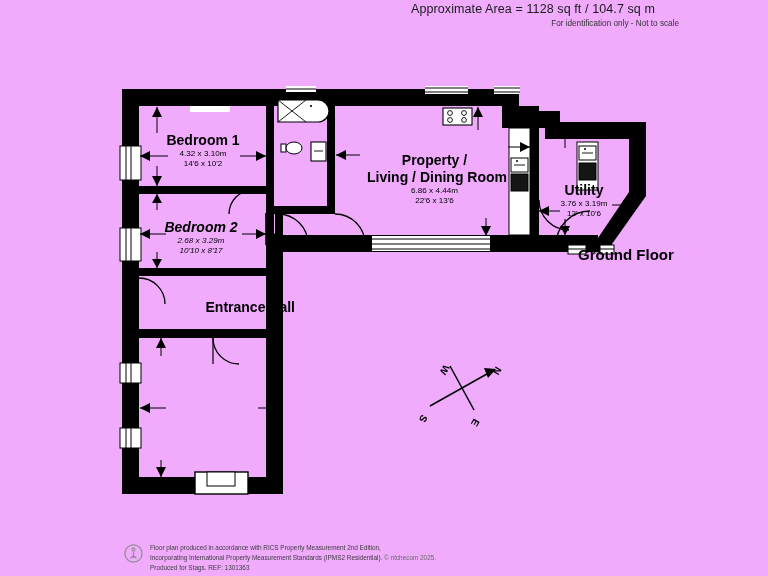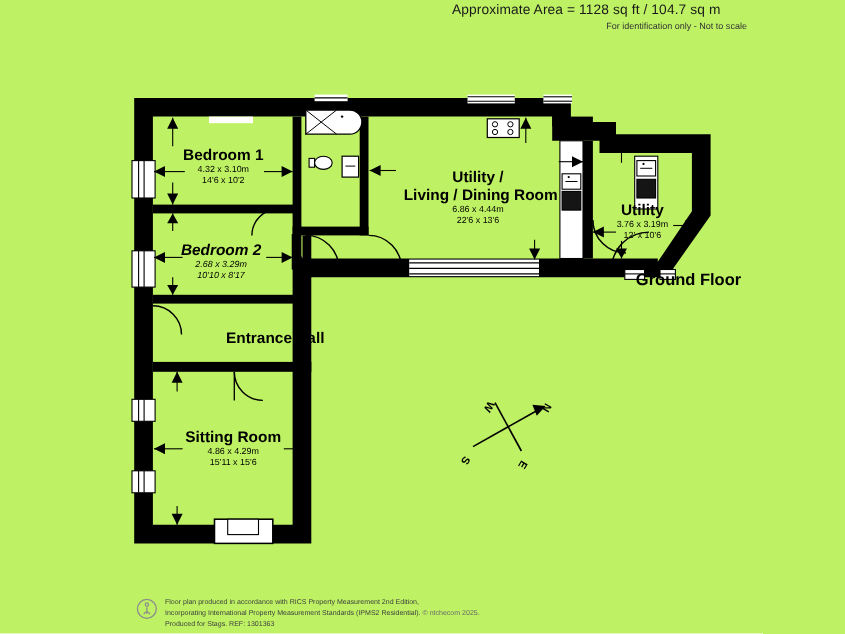--- a/index.html
+++ b/index.html
@@ -6,21 +6,21 @@
   html, body {
     margin: 0; padding: 0;
     width: 768px; height: 576px;
     background: #ffffff;
     font-family: "Liberation Sans", sans-serif;
     overflow: hidden;
   }
   #page {
     position: relative;
     width: 768px; height: 576px;
-    background: #bef264;
+    background: #f0abfc;
   }
 
   
   .hdr-area {
     position: absolute;
     left: 0; top: 2px;
     width: 655px;
     text-align: right;
     font-size: 12.5px;
     color: #1a1a1a;
@@ -418,41 +418,36 @@
     <span class="rdim">14'6 x 10'2</span>
   </div>
 
   <div class="room-label" style="left:136px; top:219px; width:130px;font-style:italic;">
     <span class="rname">Bedroom 2</span>
     <span class="rdim">2.68 x 3.29m</span>
     <span class="rdim">10'10 x 8'17</span>
   </div>
 
   <div class="room-label" style="left:367px; top:152px; width:135px;">
-    <span class="rname">Utility /</span>
+    <span class="rname">Property /</span>
     <span class="rname">Living / Dining Room</span>
     <span class="rdim">6.86 x 4.44m</span>
     <span class="rdim">22'6 x 13'6</span>
   </div>
 
   <div class="room-label" style="left:530px; top:182px; width:108px;">
     <span class="rname">Utility</span>
     <span class="rdim">3.76 x 3.19m</span>
     <span class="rdim">12' x 10'6</span>
   </div>
 
   <div class="room-label only-name" style="left:140px; top:299px; width:155px;">
     <span class="rname">Entrance Hall</span>
   </div>
 
-  <div class="room-label" style="left:140px; top:389px; width:144px;">
-    <span class="rname">Sitting Room</span>
-    <span class="rdim">4.86 x 4.29m</span>
-    <span class="rdim">15'11 x 15'6</span>
-  </div>
 
   <div class="floor-label" style="left:578px; top:246px;">Ground Floor</div>
 
   <div class="footer">
     <svg class="footer-logo" width="19" height="19" viewBox="0 0 19 19" xmlns="http://www.w3.org/2000/svg">
       <circle cx="9.5" cy="9.5" r="8.6" fill="none" stroke="#8d8d8d" stroke-width="1.2"></circle>
       <circle cx="9.5" cy="5.6" r="1.5" fill="none" stroke="#8d8d8d" stroke-width="1.1"></circle>
       <path d="M9.5,8 L9.5,14.2" stroke="#8d8d8d" stroke-width="1.1" fill="none"></path>
       <path d="M6.6,14.4 A3.4,4.3 0 0 1 12.4,14.4" fill="none" stroke="#8d8d8d" stroke-width="1.1"></path>
     </svg>

